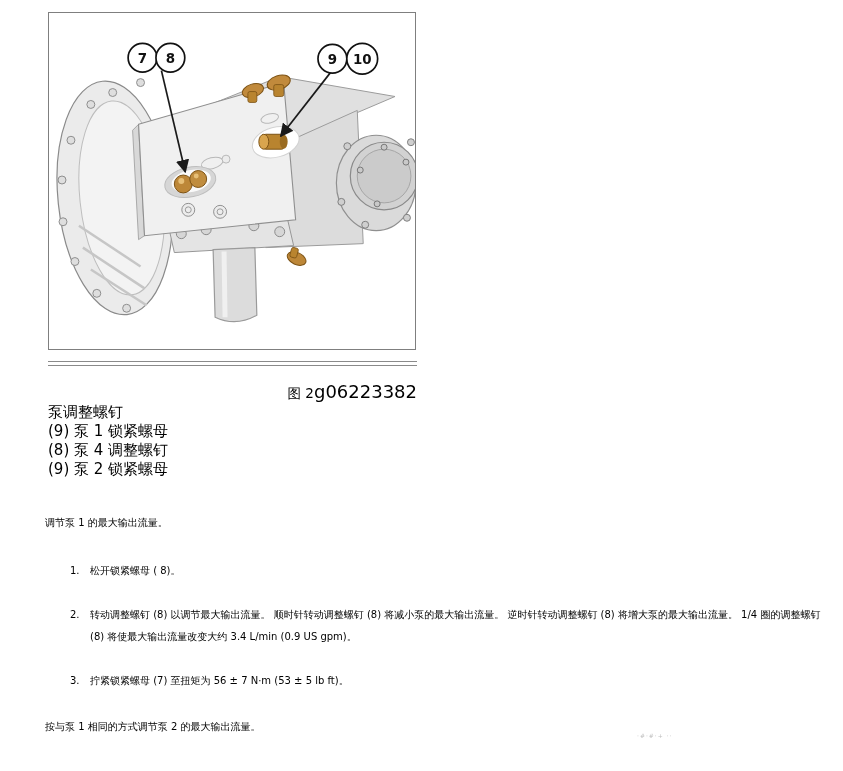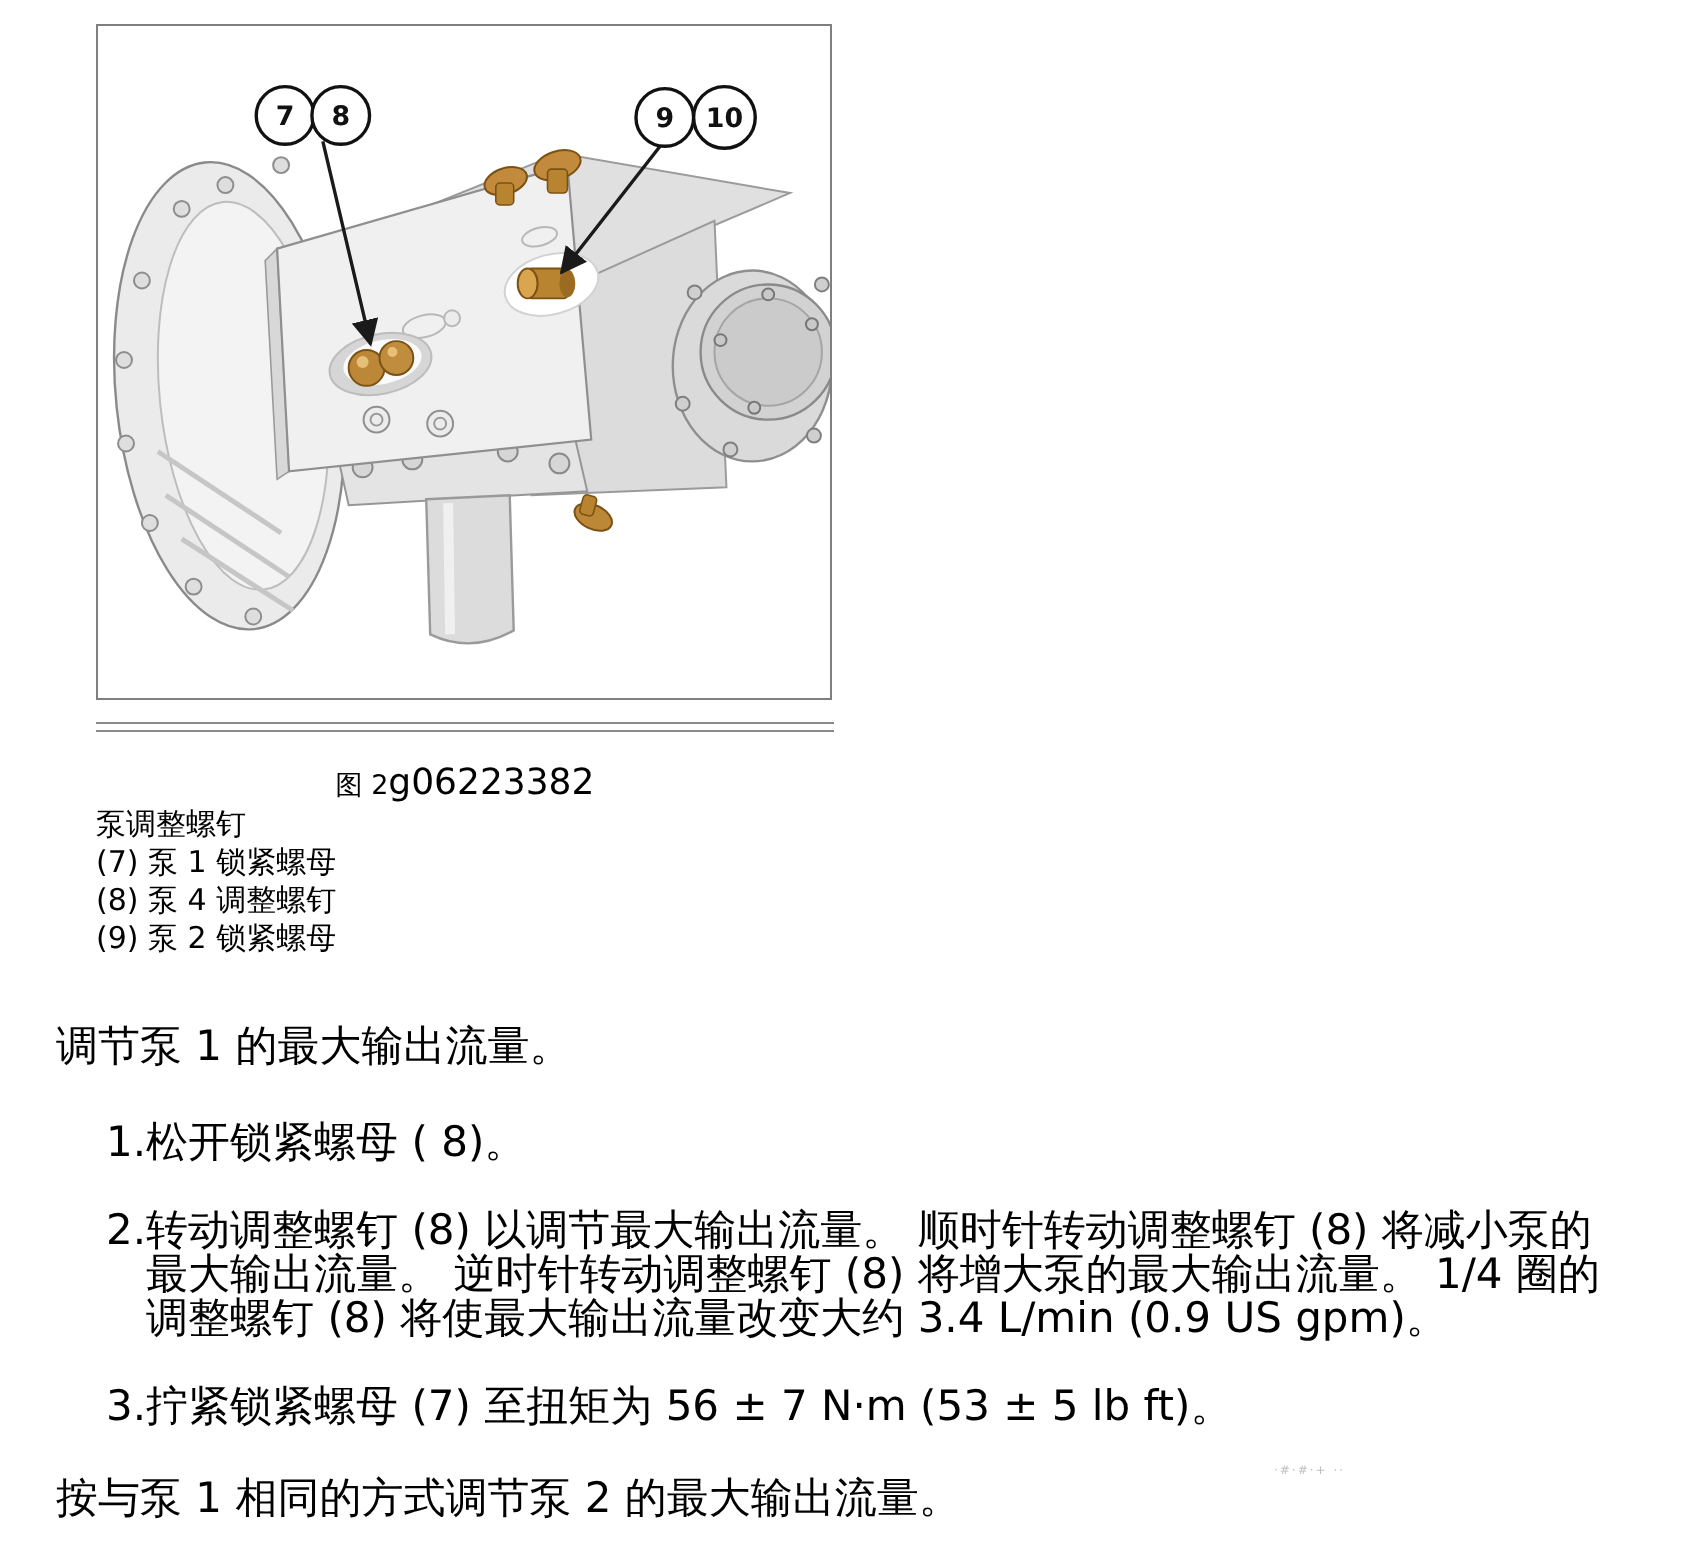--- a/index.html
+++ b/index.html
@@ -12,32 +12,32 @@
     position:absolute;left:48px;top:12px;width:368px;height:338px;
     border:1px solid #7f7f7f;background:#ffffff;box-sizing:border-box;
   }
   .figure-frame svg{display:block;width:100%;height:100%;}
   .double-rule{
     position:absolute;left:48px;top:361px;width:369px;height:3px;
     border-top:1px solid #8a8a8a;border-bottom:1px solid #8a8a8a;box-sizing:content-box;
   }
   .fig-label-row{
     position:absolute;left:48px;top:381px;width:369px;
-    display:flex;justify-content:center;align-items:baseline;
+    display:flex;justify-content:flex-end;align-items:baseline;
   }
   .fig-label{font-size:13.5px;}
   .fig-id{font-size:18px;}
   .fig-caption{
     position:absolute;left:48px;top:403px;width:420px;
     font-size:15px;line-height:19px;
   }
   
   .body-text{
-    position:absolute;left:28px;top:512px;width:783px;
-    font-size:21px;line-height:22px;
+    position:absolute;left:45px;top:512px;width:783px;
+    font-size:10px;line-height:22px;
   }
   .intro{margin:0;}
   .step{display:flex;margin-top:22px;padding-left:25px;}
   .step:first-of-type{margin-top:26px;}
   .step-num{flex:0 0 20px;}
   .step-text{flex:1 1 auto;}
   .closing{margin:24px 0 0 0;}
   
   .faint-mark{
     position:absolute;left:637px;top:733px;font-size:6px;line-height:6px;
@@ -178,21 +178,21 @@
 
   <div class="double-rule"></div>
 
   <div class="fig-label-row">
     <span class="fig-label">图 2</span>
     <span class="fig-id">g06223382</span>
   </div>
 
   <div class="fig-caption">
     <div>泵调整螺钉</div>
-    <div>(7) 泵 1 锁紧螺母</div>
+    <div>(9) 泵 1 锁紧螺母</div>
     <div>(8) 泵 4 调整螺钉</div>
     <div>(9) 泵 2 锁紧螺母</div>
   </div>
 
   <div class="body-text">
     <p class="intro">调节泵 1 的最大输出流量。</p>
 
     <div class="step">
       <span class="step-num">1.</span>
       <span class="step-text">松开锁紧螺母 ( 8)。</span>

